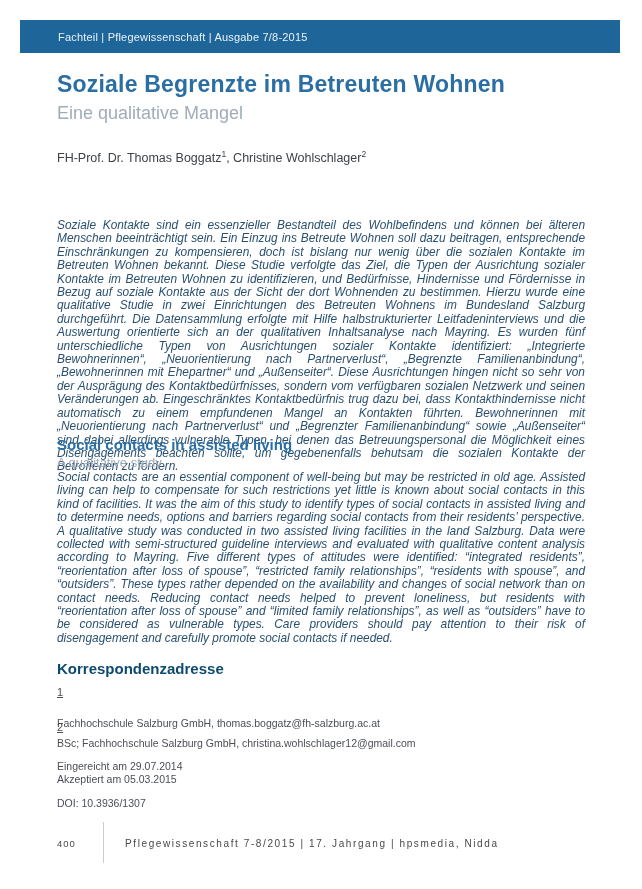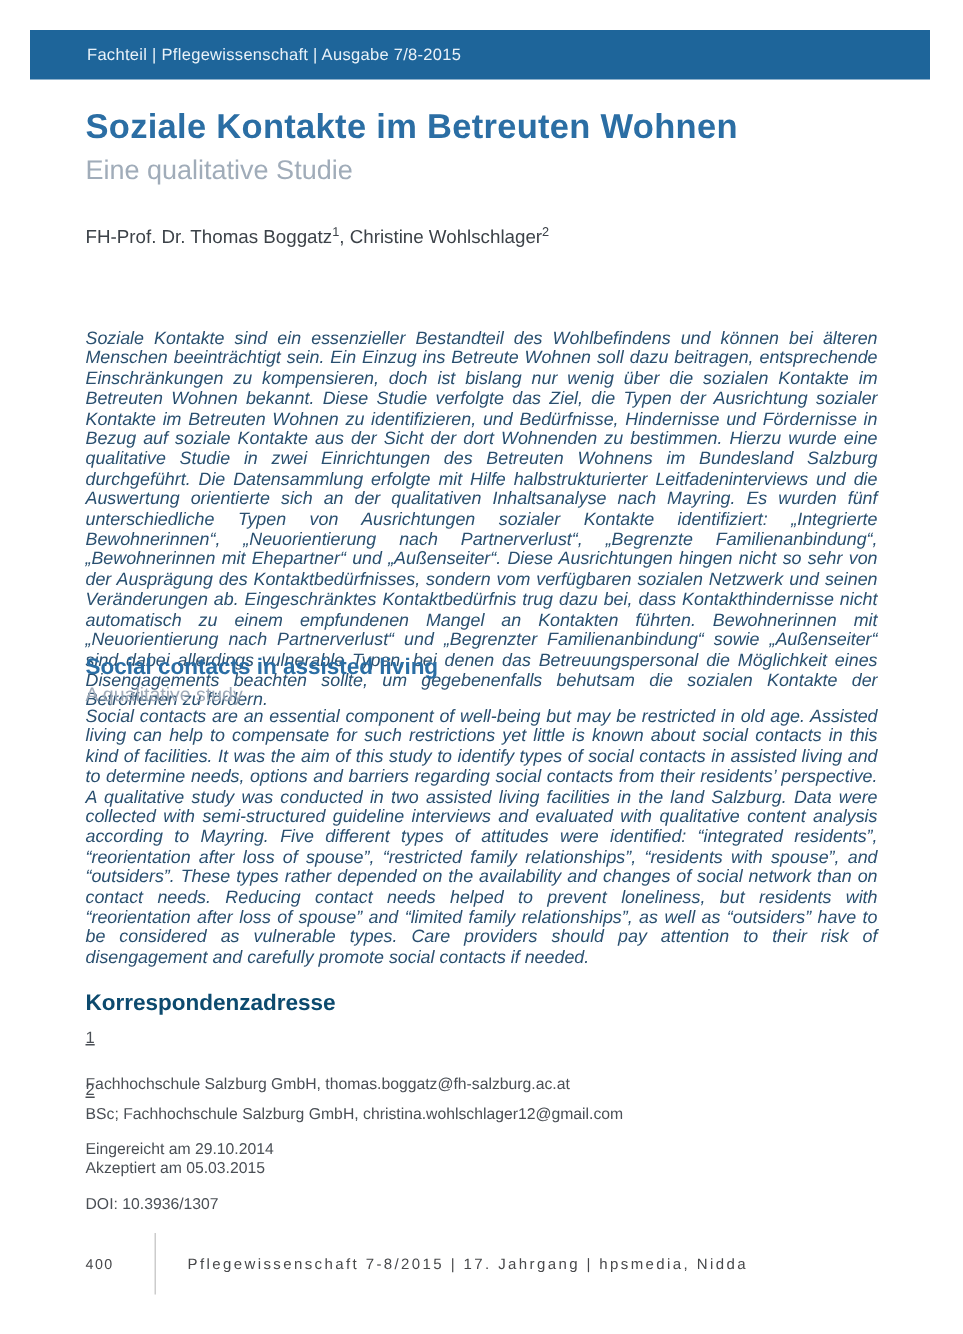--- a/index.html
+++ b/index.html
@@ -111,40 +111,40 @@
 </style>
 </head>
 <body>
 
 <div class="page">
 
   <div class="header-bar">
     <span class="bar-text">Fachteil | Pflegewissenschaft |  Ausgabe 7/8-2015</span>
   </div>
 
-  <div class="article-title">Soziale Kontakte im Betreuten Wohnen</div>
-  <div class="article-subtitle">Eine qualitative Studie</div>
+  <div class="article-title">Soziale Begrenzte im Betreuten Wohnen</div>
+  <div class="article-subtitle">Eine qualitative Mangel</div>
 
   <div class="authors"><span>FH-Prof. Dr. Thomas Boggatz</span><sup>1</sup><span>, </span><span>Christine Wohlschlager</span><sup>2</sup></div>
 
   <div class="abstract-de">Soziale Kontakte sind ein essenzieller Bestandteil des Wohlbefindens und können bei älteren Menschen beeinträchtigt sein. Ein Einzug ins Betreute Wohnen soll dazu beitragen, entsprechende Einschränkungen zu kompensieren, doch ist bislang nur wenig über die sozialen Kontakte im Betreuten Wohnen bekannt. Diese Studie verfolgte das Ziel, die Typen der Ausrichtung sozialer Kontakte im Betreuten Wohnen zu identifizieren, und Bedürfnisse, Hindernisse und Fördernisse in Bezug auf soziale Kontakte aus der Sicht der dort Wohnenden zu bestimmen. Hierzu wurde eine qualitative Studie in zwei Einrichtungen des Betreuten Wohnens im Bundesland Salzburg durchgeführt. Die Datensammlung erfolgte mit Hilfe halbstrukturierter Leitfadeninterviews und die Auswertung orientierte sich an der qualitativen Inhaltsanalyse nach Mayring. Es wurden fünf unterschiedliche Typen von Ausrichtungen sozialer Kontakte identifiziert: „Integrierte Bewohnerinnen“, „Neuorientierung nach Partnerverlust“, „Begrenzte Familienanbindung“, „Bewohnerinnen mit Ehepartner“ und „Außenseiter“. Diese Ausrichtungen hingen nicht so sehr von der Ausprägung des Kontaktbedürfnisses, sondern vom verfügbaren sozialen Netzwerk und seinen Veränderungen ab. Eingeschränktes Kontaktbedürfnis trug dazu bei, dass Kontakthindernisse nicht automatisch zu einem empfundenen Mangel an Kontakten führten. Bewohnerinnen mit „Neuorientierung nach Partnerverlust“ und „Begrenzter Familienanbindung“ sowie „Außenseiter“ sind dabei allerdings vulnerable Typen, bei denen das Betreuungspersonal die Möglichkeit eines Disengagements beachten sollte, um gegebenenfalls behutsam die sozialen Kontakte der Betroffenen zu fördern.</div>
 
   <div class="section-heading-en">Social contacts in assisted living</div>
   <div class="section-subheading-en">A qualitative study</div>
   <div class="abstract-en">Social contacts are an essential component of well-being but may be restricted in old age. Assisted living can help to compensate for such restrictions yet little is known about social contacts in this kind of facilities. It was the aim of this study to identify types of social contacts in assisted living and to determine needs, options and barriers regarding social contacts from their residents’ perspective. A qualitative study was conducted in two assisted living facilities in the land Salzburg. Data were collected with semi-structured guideline interviews and evaluated with qualitative content analysis according to Mayring. Five different types of attitudes were identified: “integrated residents”, “reorientation after loss of spouse”, “restricted family relationships”, “residents with spouse”, and “outsiders”. These types rather depended on the availability and changes of social network than on contact needs. Reducing contact needs helped to prevent loneliness, but residents with “reorientation after loss of spouse” and “limited family relationships”, as well as “outsiders” have to be considered as vulnerable types. Care providers should pay attention to their risk of disengagement and carefully promote social contacts if needed.</div>
 
   <div class="corr-heading">Korrespondenzadresse</div>
 
   <div class="corr-marker corr-marker-1">1</div>
   <div class="corr-text corr-text-1">Fachhochschule Salzburg GmbH, thomas.boggatz@fh-salzburg.ac.at</div>
 
   <div class="corr-marker corr-marker-2">2</div>
   <div class="corr-text corr-text-2">BSc; Fachhochschule Salzburg GmbH, christina.wohlschlager12@gmail.com</div>
 
-  <div class="meta-line meta-submitted">Eingereicht am 29.10.2014</div>
+  <div class="meta-line meta-submitted">Eingereicht am 29.07.2014</div>
   <div class="meta-line meta-accepted">Akzeptiert am 05.03.2015</div>
   <div class="meta-line meta-doi">DOI: 10.3936/1307</div>
 
   <div class="footer-divider"></div>
   <div class="footer-page">400</div>
   <div class="footer-journal">Pflegewissenschaft 7-8/2015 | 17. Jahrgang | hpsmedia, Nidda</div>
 
 </div>
 
 </body></html>

